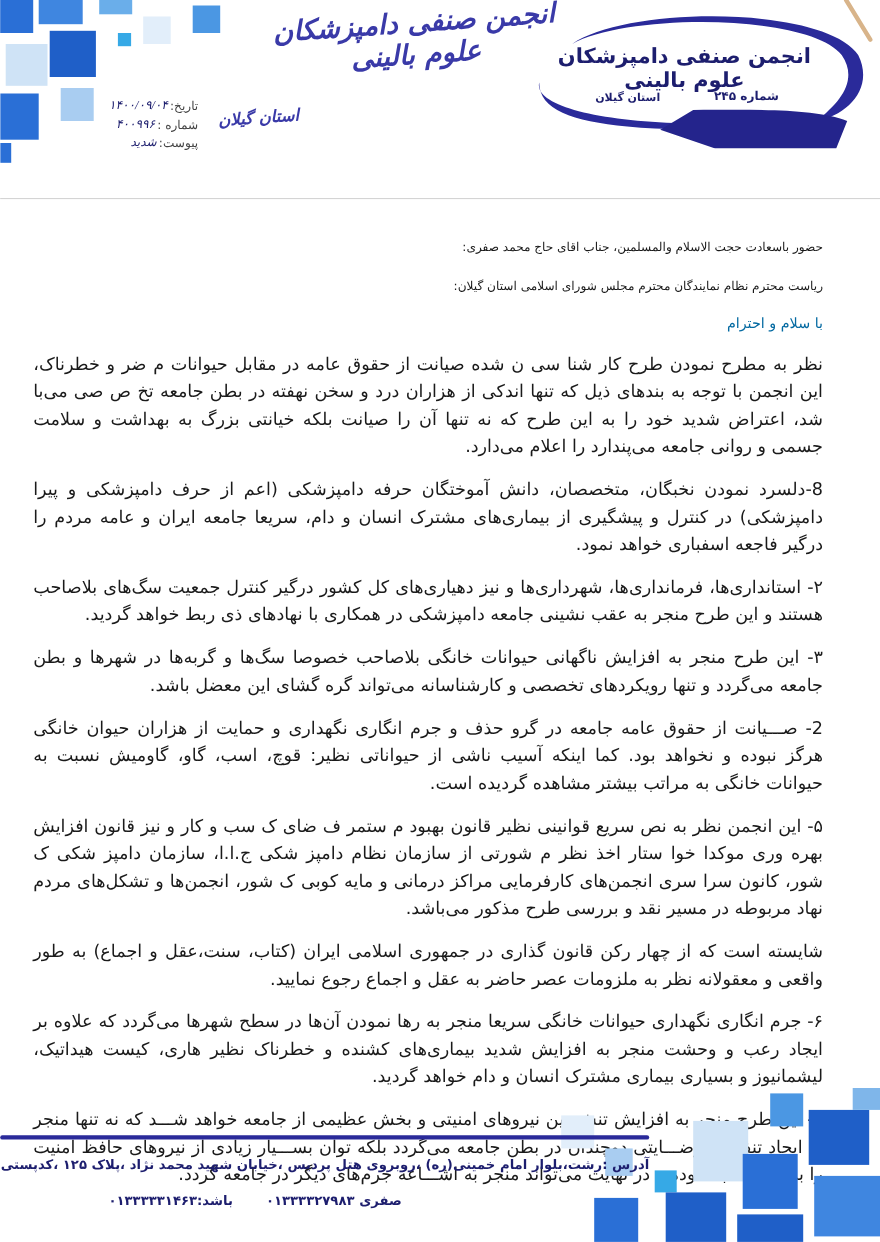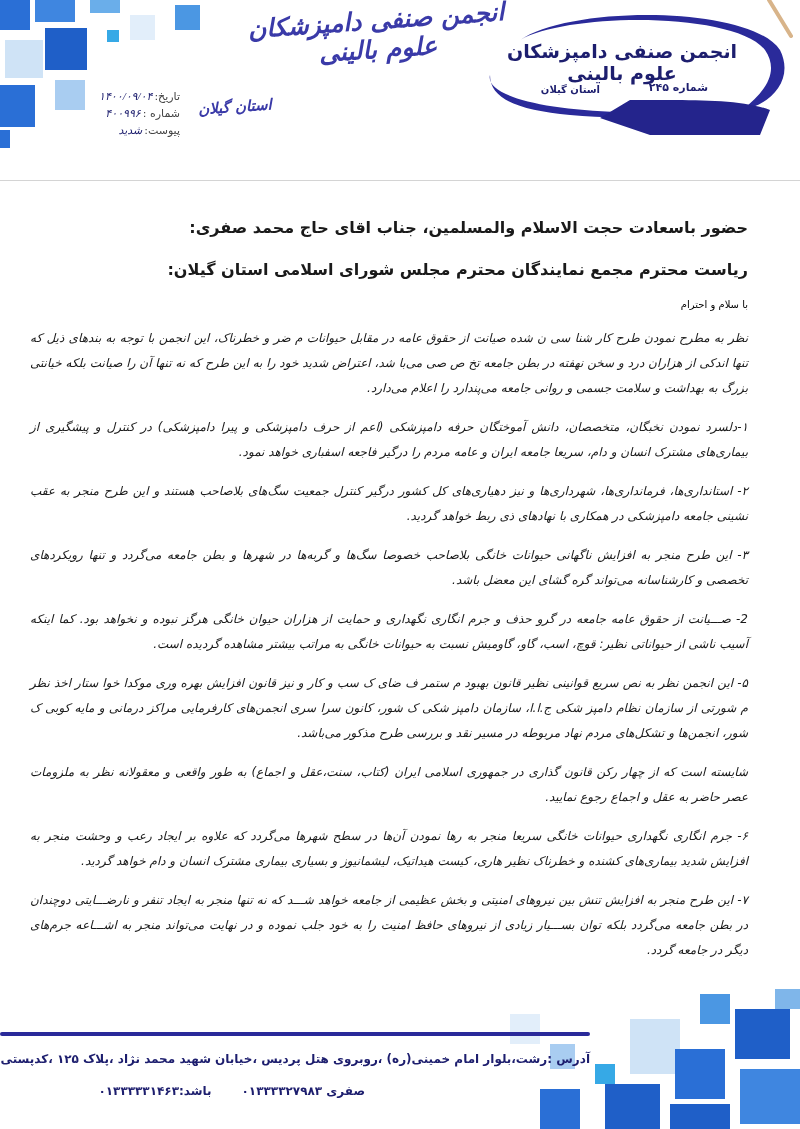--- a/index.html
+++ b/index.html
@@ -31,25 +31,25 @@
     }
     .meta-block { position: absolute; left: 60px; top: 88px; width: 120px; font-size: 11px; color: #3a3a3a; line-height: 17px; }
     .meta-row { display: flex; direction: rtl; gap: 2px; white-space: nowrap; }
     .meta-label { color: #444; }
     .meta-val { color: #1d1e6e; font-family: Liberation Serif, serif; font-style: italic; }
 
     .hdr-rule { position: absolute; left: 0; right: 0; top: 180px; height: 1px; background: #d4d4d4; }
 
     
     .content { position: absolute; right: 52px; left: 30px; top: 192px; direction: rtl; text-align: right; }
-    .addressee { font-weight: bold; font-size: 16px; margin-top: 8px; }
+    .addressee { font-weight: normal; font-size: 11px; margin-top: 8px; }
     .addressee.a1 { margin-top: 26px; }
     .addressee.a2 { margin-top: 23px; }
-    .greeting { font-size: 10px; margin-top: 20px; color: #000000; }
-    .para { font-size: 12px; line-height: 25px; margin-top: 14px; text-align: justify; text-align-last: right; color: #1a1a1a; font-style: italic; }
+    .greeting { font-size: 13px; margin-top: 20px; color: #0369a1; }
+    .para { font-size: 16px; line-height: 25px; margin-top: 14px; text-align: justify; text-align-last: right; color: #1a1a1a; }
     .para.first { margin-top: 16px; }
 
     
     .ftr-squares { position: absolute; right: 0; bottom: 0; width: 400px; height: 140px; }
     .ftr-rule { position: absolute; left: 0; width: 590px; top: 1032px; height: 4px; background: #2a2a9a; border-radius: 2px; }
     .ftr-address { position: absolute; right: 210px; top: 1052px; font-size: 12px; font-weight: bold; color: #1d1e6e; white-space: nowrap; direction: rtl; }
     .ftr-phones { position: absolute; right: 435px; top: 1084px; font-size: 12px; font-weight: bold; color: #1d1e6e; white-space: nowrap; direction: rtl; display: flex; gap: 30px; }
   </style>
 </head>
 <body>
@@ -97,24 +97,24 @@
   <div class="meta-row">
     <span class="meta-label">پیوست:</span>
     <span class="meta-val">شدید</span>
   </div>
 </div>
 
 <div class="hdr-rule"></div>
 
 <div class="content">
   <div class="addressee a1">حضور باسعادت حجت الاسلام والمسلمین، جناب اقای حاج محمد صفری:</div>
-  <div class="addressee a2">ریاست محترم مجمع نمایندگان محترم مجلس شورای اسلامی استان گیلان:</div>
+  <div class="addressee a2">ریاست محترم نظام نمایندگان محترم مجلس شورای اسلامی استان گیلان:</div>
   <div class="greeting">با سلام و احترام</div>
   <p class="para first">نظر به مطرح نمودن طرح کار شنا سی ن شده صیانت از حقوق عامه در مقابل حیوانات م ضر و خطرناک، این انجمن با توجه به بندهای ذیل که تنها اندکی از هزاران درد و سخن نهفته در بطن جامعه تخ ص صی می‌با شد، اعتراض شدید خود را به این طرح که نه تنها آن را صیانت بلکه خیانتی بزرگ به بهداشت و سلامت جسمی و روانی جامعه می‌پندارد را اعلام می‌دارد.</p>
-  <p class="para">۱-دلسرد نمودن نخبگان، متخصصان، دانش آموختگان حرفه دامپزشکی (اعم از حرف دامپزشکی و پیرا دامپزشکی) در کنترل و پیشگیری از بیماری‌های مشترک انسان و دام، سریعا جامعه ایران و عامه مردم را درگیر فاجعه اسفباری خواهد نمود.</p>
+  <p class="para">8-دلسرد نمودن نخبگان، متخصصان، دانش آموختگان حرفه دامپزشکی (اعم از حرف دامپزشکی و پیرا دامپزشکی) در کنترل و پیشگیری از بیماری‌های مشترک انسان و دام، سریعا جامعه ایران و عامه مردم را درگیر فاجعه اسفباری خواهد نمود.</p>
   <p class="para">۲- استانداری‌ها، فرمانداری‌ها، شهرداری‌ها و نیز دهیاری‌های کل کشور درگیر کنترل جمعیت سگ‌های بلاصاحب هستند و این طرح منجر به عقب نشینی جامعه دامپزشکی در همکاری با نهادهای ذی ربط خواهد گردید.</p>
   <p class="para">۳- این طرح منجر به افزایش ناگهانی حیوانات خانگی بلاصاحب خصوصا سگ‌ها و گربه‌ها در شهرها و بطن جامعه می‌گردد و تنها رویکردهای تخصصی و کارشناسانه می‌تواند گره گشای این معضل باشد.</p>
   <p class="para">2- صـــیانت از حقوق عامه جامعه در گرو حذف و جرم انگاری نگهداری و حمایت از هزاران حیوان خانگی هرگز نبوده و نخواهد بود. کما اینکه آسیب ناشی از حیواناتی نظیر: قوچ، اسب، گاو، گاومیش نسبت به حیوانات خانگی به مراتب بیشتر مشاهده گردیده است.</p>
   <p class="para">۵- این انجمن نظر به نص سریع قوانینی نظیر قانون بهبود م ستمر ف ضای ک سب و کار و نیز قانون افزایش بهره وری موکدا خوا ستار اخذ نظر م شورتی از سازمان نظام دامپز شکی ج.ا.ا، سازمان دامپز شکی ک شور، کانون سرا سری انجمن‌های کارفرمایی مراکز درمانی و مایه کوبی ک شور، انجمن‌ها و تشکل‌های مردم نهاد مربوطه در مسیر نقد و بررسی طرح مذکور می‌باشد.</p>
   <p class="para">شایسته است که از چهار رکن قانون گذاری در جمهوری اسلامی ایران (کتاب، سنت،عقل و اجماع) به طور واقعی و معقولانه نظر به ملزومات عصر حاضر به عقل و اجماع رجوع نمایید.</p>
   <p class="para">۶- جرم انگاری نگهداری حیوانات خانگی سریعا منجر به رها نمودن آن‌ها در سطح شهرها می‌گردد که علاوه بر ایجاد رعب و وحشت منجر به افزایش شدید بیماری‌های کشنده و خطرناک نظیر هاری، کیست هیداتیک، لیشمانیوز و بسیاری بیماری مشترک انسان و دام خواهد گردید.</p>
   <p class="para">۷- این طرح منجر به افزایش تنش بین نیروهای امنیتی و بخش عظیمی از جامعه خواهد شـــد که نه تنها منجر به ایجاد تنفر و نارضـــایتی دوچندان در بطن جامعه می‌گردد بلکه توان بســـیار زیادی از نیروهای حافظ امنیت را به خود جلب نموده و در نهایت می‌تواند منجر به اشـــاعه جرم‌های دیگر در جامعه گردد.</p>
 </div>
 
 <svg class="ftr-squares" viewBox="0 0 400 140">

